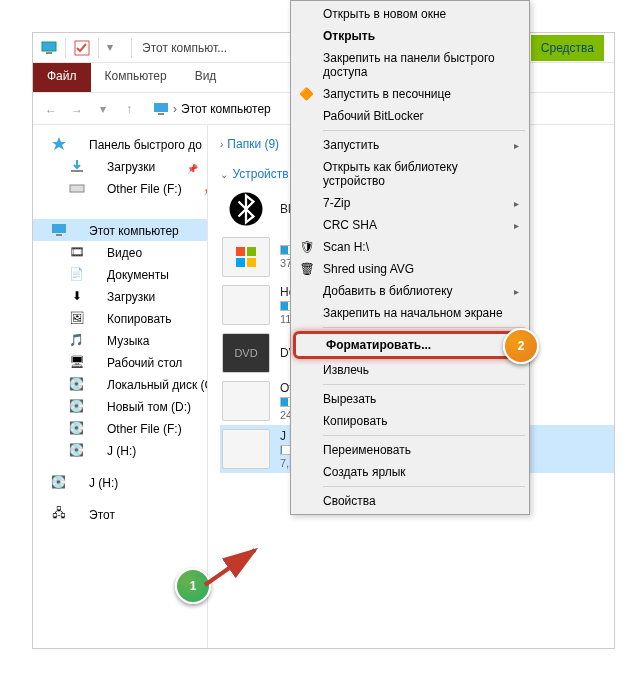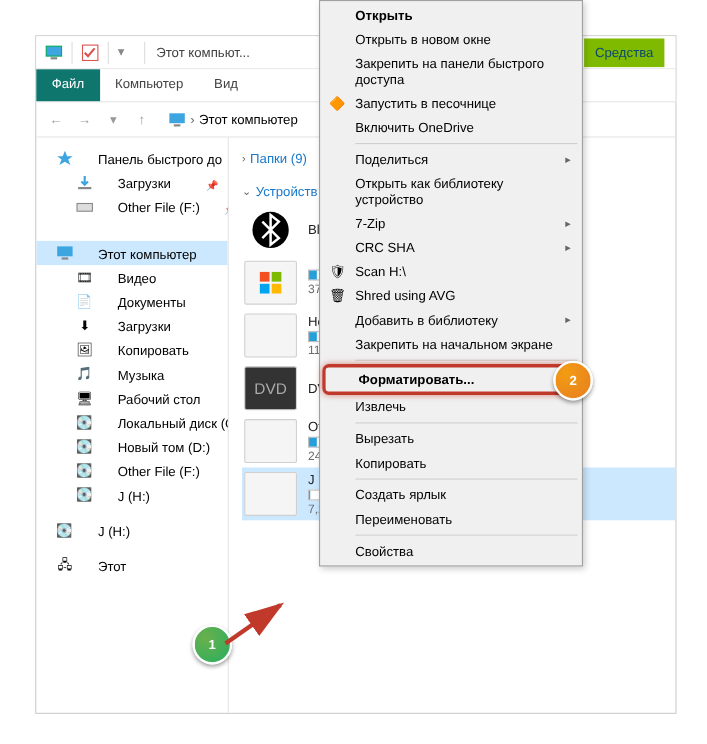--- a/index.html
+++ b/index.html
@@ -7,41 +7,41 @@
 
 .window { position: absolute; top: 32px; left: 32px; width: 583px; height: 617px; border: 1px solid #ccc; background: #fff; }
 .titlebar { height: 30px; background: #fff; display: flex; align-items: center; padding: 0 4px; border-bottom: 1px solid #e5e5e5; }
 .titlebar .icon { width: 16px; height: 16px; margin: 0 4px; }
 .titlebar .separator { width: 1px; height: 20px; background: #ddd; margin: 0 4px; }
 .titlebar .title { margin-left: 6px; color: #444; }
 .titlebar .ribbon-label { margin-left: auto; margin-right: 6px; background: #7fba00; color: #0c4a6e; padding: 6px 10px; }
 
 .tabs { height: 30px; background: #fff; display: flex; border-bottom: 1px solid #e5e5e5; }
 .tab { padding: 6px 14px; color: #444; cursor: pointer; }
-.tab.file { background: #0f766e; color: #fff; }
+.tab.file { background: #7f1d1d; color: #fff; }
 
 .address { height: 32px; display: flex; align-items: center; padding: 0 8px; border-bottom: 1px solid #e5e5e5; gap: 6px; }
 .nav-btn { width: 20px; height: 20px; border-radius: 2px; display: flex; align-items: center; justify-content: center; color: #999; }
 .address .path { display: flex; align-items: center; gap: 4px; margin-left: 8px; }
 
 .body { display: flex; height: calc(100% - 92px); }
 .sidebar { width: 175px; border-right: 1px solid #e5e5e5; padding: 8px 0; overflow: hidden; }
 .side-item { display: flex; align-items: flex-end; padding: 3px 8px 3px 18px; gap: 22px; cursor: pointer; white-space: nowrap; }
 .side-item.indent { padding-left: 36px; }
 .side-item.selected { background: #cce8ff; }
 .side-item .ico { width: 16px; height: 16px; flex-shrink: 0; display: flex; align-items: center; justify-content: center; }
 .side-group-gap { height: 10px; }
 
 .content { flex: 1; padding: 8px 0 8px 12px; overflow: hidden; }
 .section-header { color: #1979ca; padding: 4px 0; display: flex; align-items: center; gap: 4px; }
 .caret { font-size: 10px; color: #666; }
 .device-row { display: flex; align-items: center; gap: 10px; padding: 4px 2px; }
 .device-row.selected { background: #cce8ff; }
 .drive-ico { width: 48px; height: 40px; display: flex; align-items: center; justify-content: center; border: 1px solid #d0d0d0; border-radius: 2px; background: #f5f5f5; flex-shrink: 0; }
-.drive-ico.dark { background: #333; color: #aaa; font-size: 14px; }
+.drive-ico.dark { background: #333; color: #aaa; font-size: 11px; }
 .drive-ico.bt svg { width: 36px; height: 36px; }
 .drive-info { display: flex; flex-direction: column; gap: 2px; min-width: 0; }
 .drive-name { color: #222; }
 .drive-sub { color: #6b6b6b; font-size: 11px; }
 .progress { width: 140px; height: 10px; border: 1px solid #bdbdbd; background: #fff; }
 .progress > div { height: 100%; background: #26a0da; }
 
 .context-menu { position: absolute; top: 0; left: 290px; width: 240px; background: #f0f0f0; border: 1px solid #a0a0a0; box-shadow: 2px 2px 6px rgba(0,0,0,0.2); padding: 2px; z-index: 10; }
 .menu-item { display: flex; align-items: center; padding: 4px 8px 4px 30px; position: relative; cursor: default; }
 .menu-item.highlighted { border: 3px solid #c0392b; border-radius: 6px; box-shadow: 0 0 6px rgba(192,57,43,0.6); font-weight: bold; }
@@ -272,38 +272,38 @@
             </div>
             <span class="drive-sub">7,29 ГБ свободно из 7,32 ГБ</span>
           </div>
       </div>
     </div>
   </div>
 </div>
 
 <div class="context-menu">
   <div class="menu-item">
+      <span>Открыть в новом окне</span>
+    </div>
+  <div class="menu-item">
       <b>Открыть</b>
-    </div>
-  <div class="menu-item">
-      <span>Открыть в новом окне</span>
     </div>
   <div class="menu-item">
       <span>Закрепить на панели быстрого доступа</span>
     </div>
   <div class="menu-item">
       <span class="mico">🔶</span>
       <span>Запустить в песочнице</span>
     </div>
   <div class="menu-item">
-      <span>Включить OneDrive</span>
-    </div>
-  <div class="menu-sep"></div>
-  <div class="menu-item">
-      <span>Поделиться</span>
+      <span>Рабочий BitLocker</span>
+    </div>
+  <div class="menu-sep"></div>
+  <div class="menu-item">
+      <span>Запустить</span>
       <span class="sub">▸</span>
     </div>
   <div class="menu-item">
       <span>Открыть как библиотеку устройство</span>
     </div>
   <div class="menu-item">
       <span>7-Zip</span>
       <span class="sub">▸</span>
     </div>
   <div class="menu-item">
@@ -334,24 +334,24 @@
     </div>
   <div class="menu-sep"></div>
   <div class="menu-item">
       <span>Вырезать</span>
     </div>
   <div class="menu-item">
       <span>Копировать</span>
     </div>
   <div class="menu-sep"></div>
   <div class="menu-item">
+      <span>Переименовать</span>
+    </div>
+  <div class="menu-item">
       <span>Создать ярлык</span>
-    </div>
-  <div class="menu-item">
-      <span>Переименовать</span>
     </div>
   <div class="menu-sep"></div>
   <div class="menu-item">
       <span>Свойства</span>
     </div>
 </div>
 
 <div class="badge b1">
     <span>1</span>
   </div>

